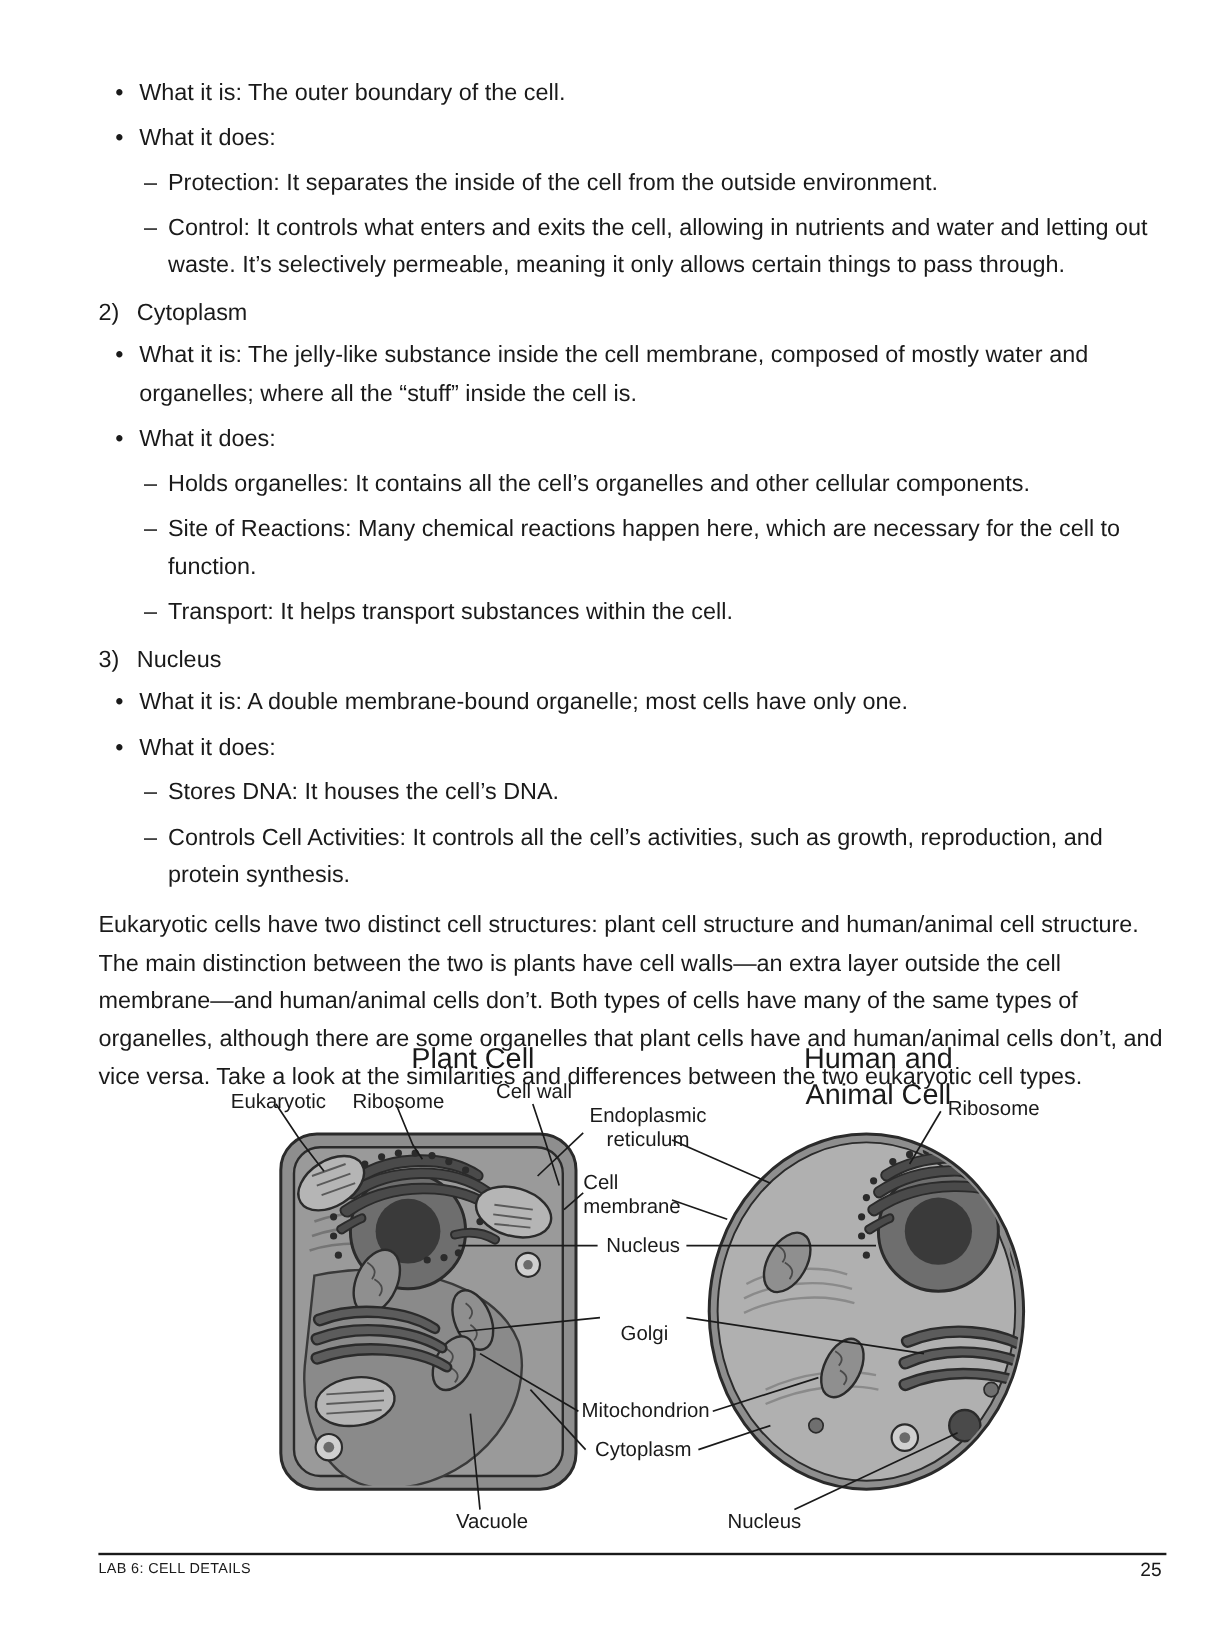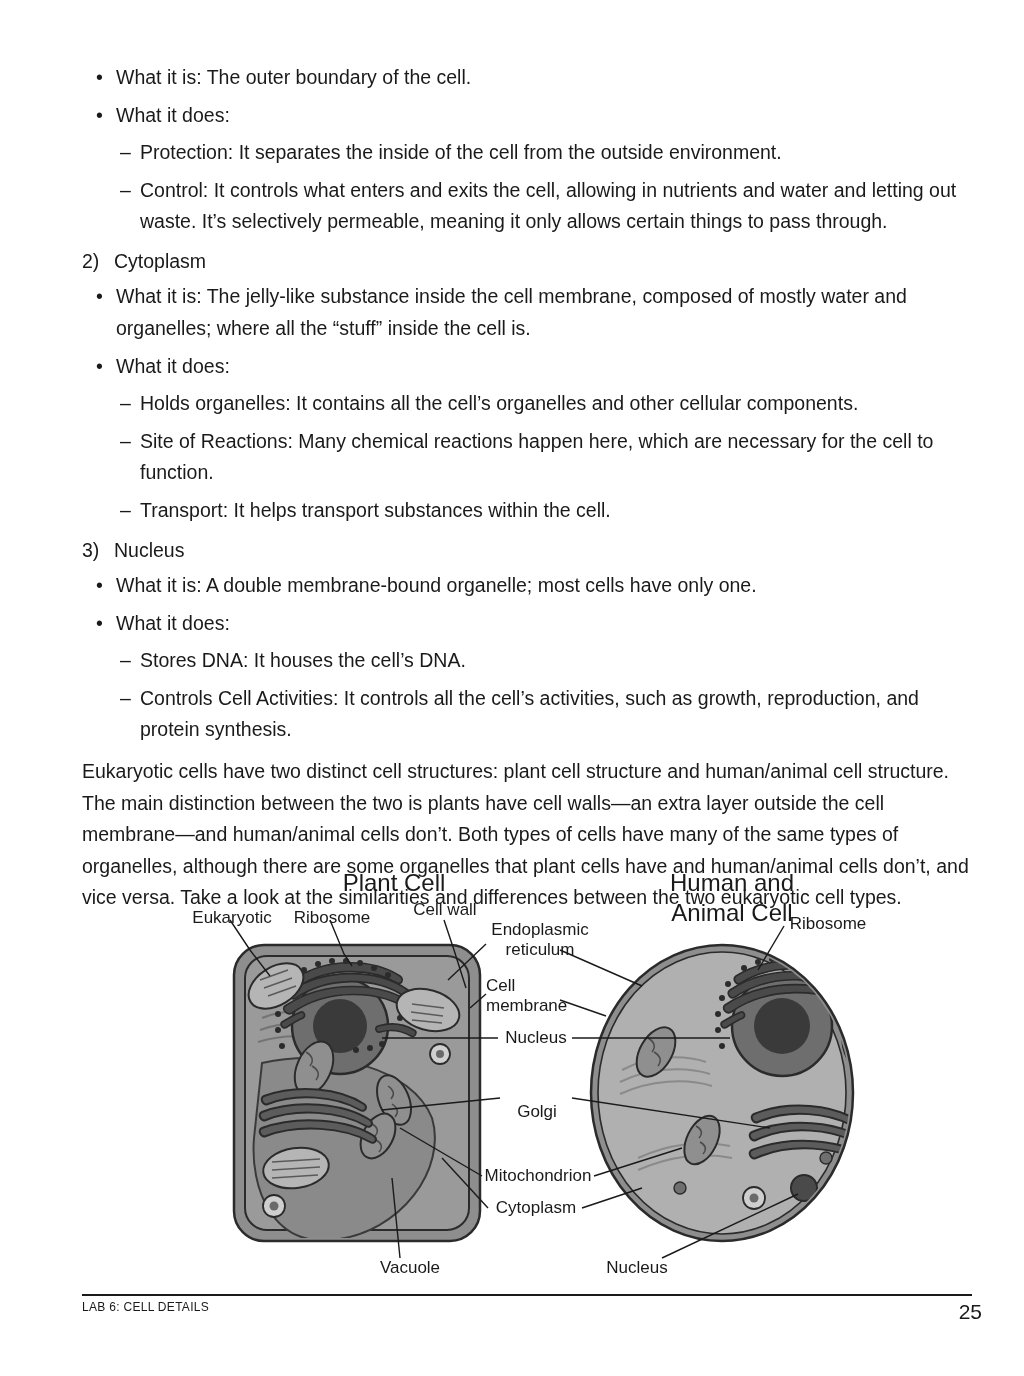--- a/index.html
+++ b/index.html
@@ -103,23 +103,23 @@
   }
   .footer-left {
     position: absolute;
     left: 82px;
     top: 1300px;
     font-size: 12px;
     letter-spacing: 0.3px;
   }
   .footer-right {
     position: absolute;
-    right: 42px;
+    right: 56px;
     top: 1300px;
-    font-size: 21px;
+    font-size: 16px;
   }
   svg { display: block; }
 </style>
 </head>
 <body>
 
 <div class="page">
 
   <div class="content txt-blk">
 

